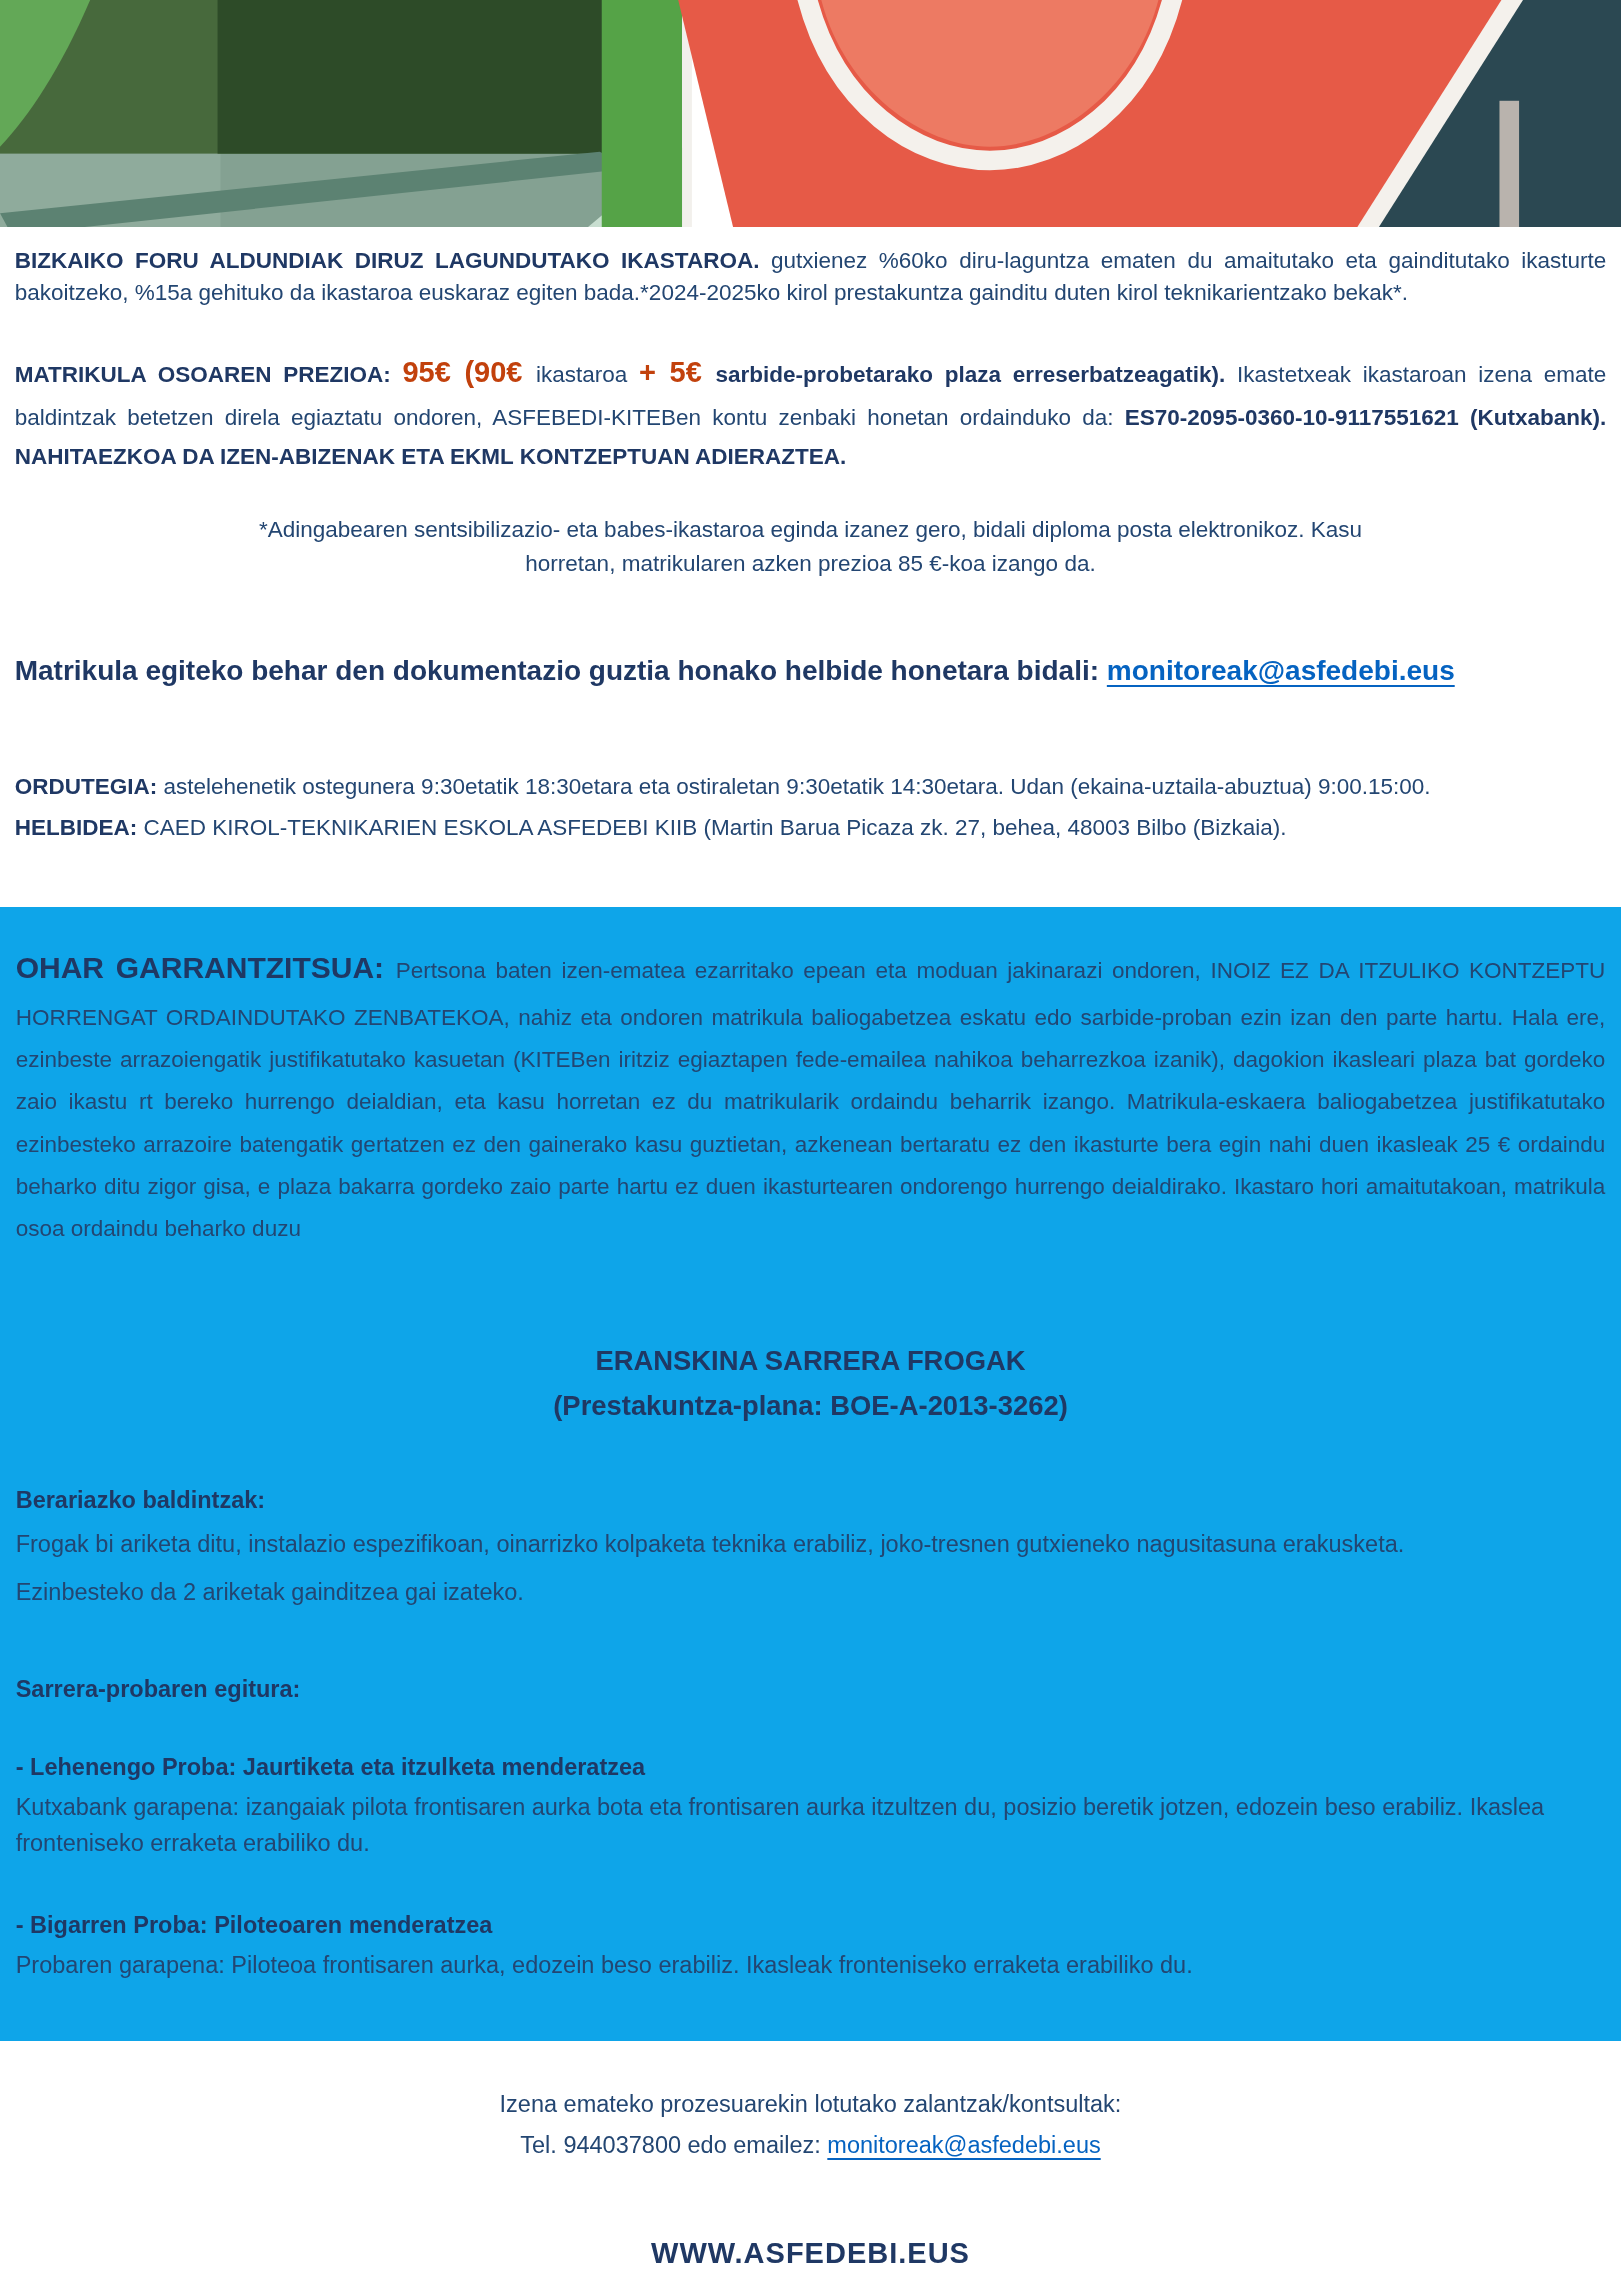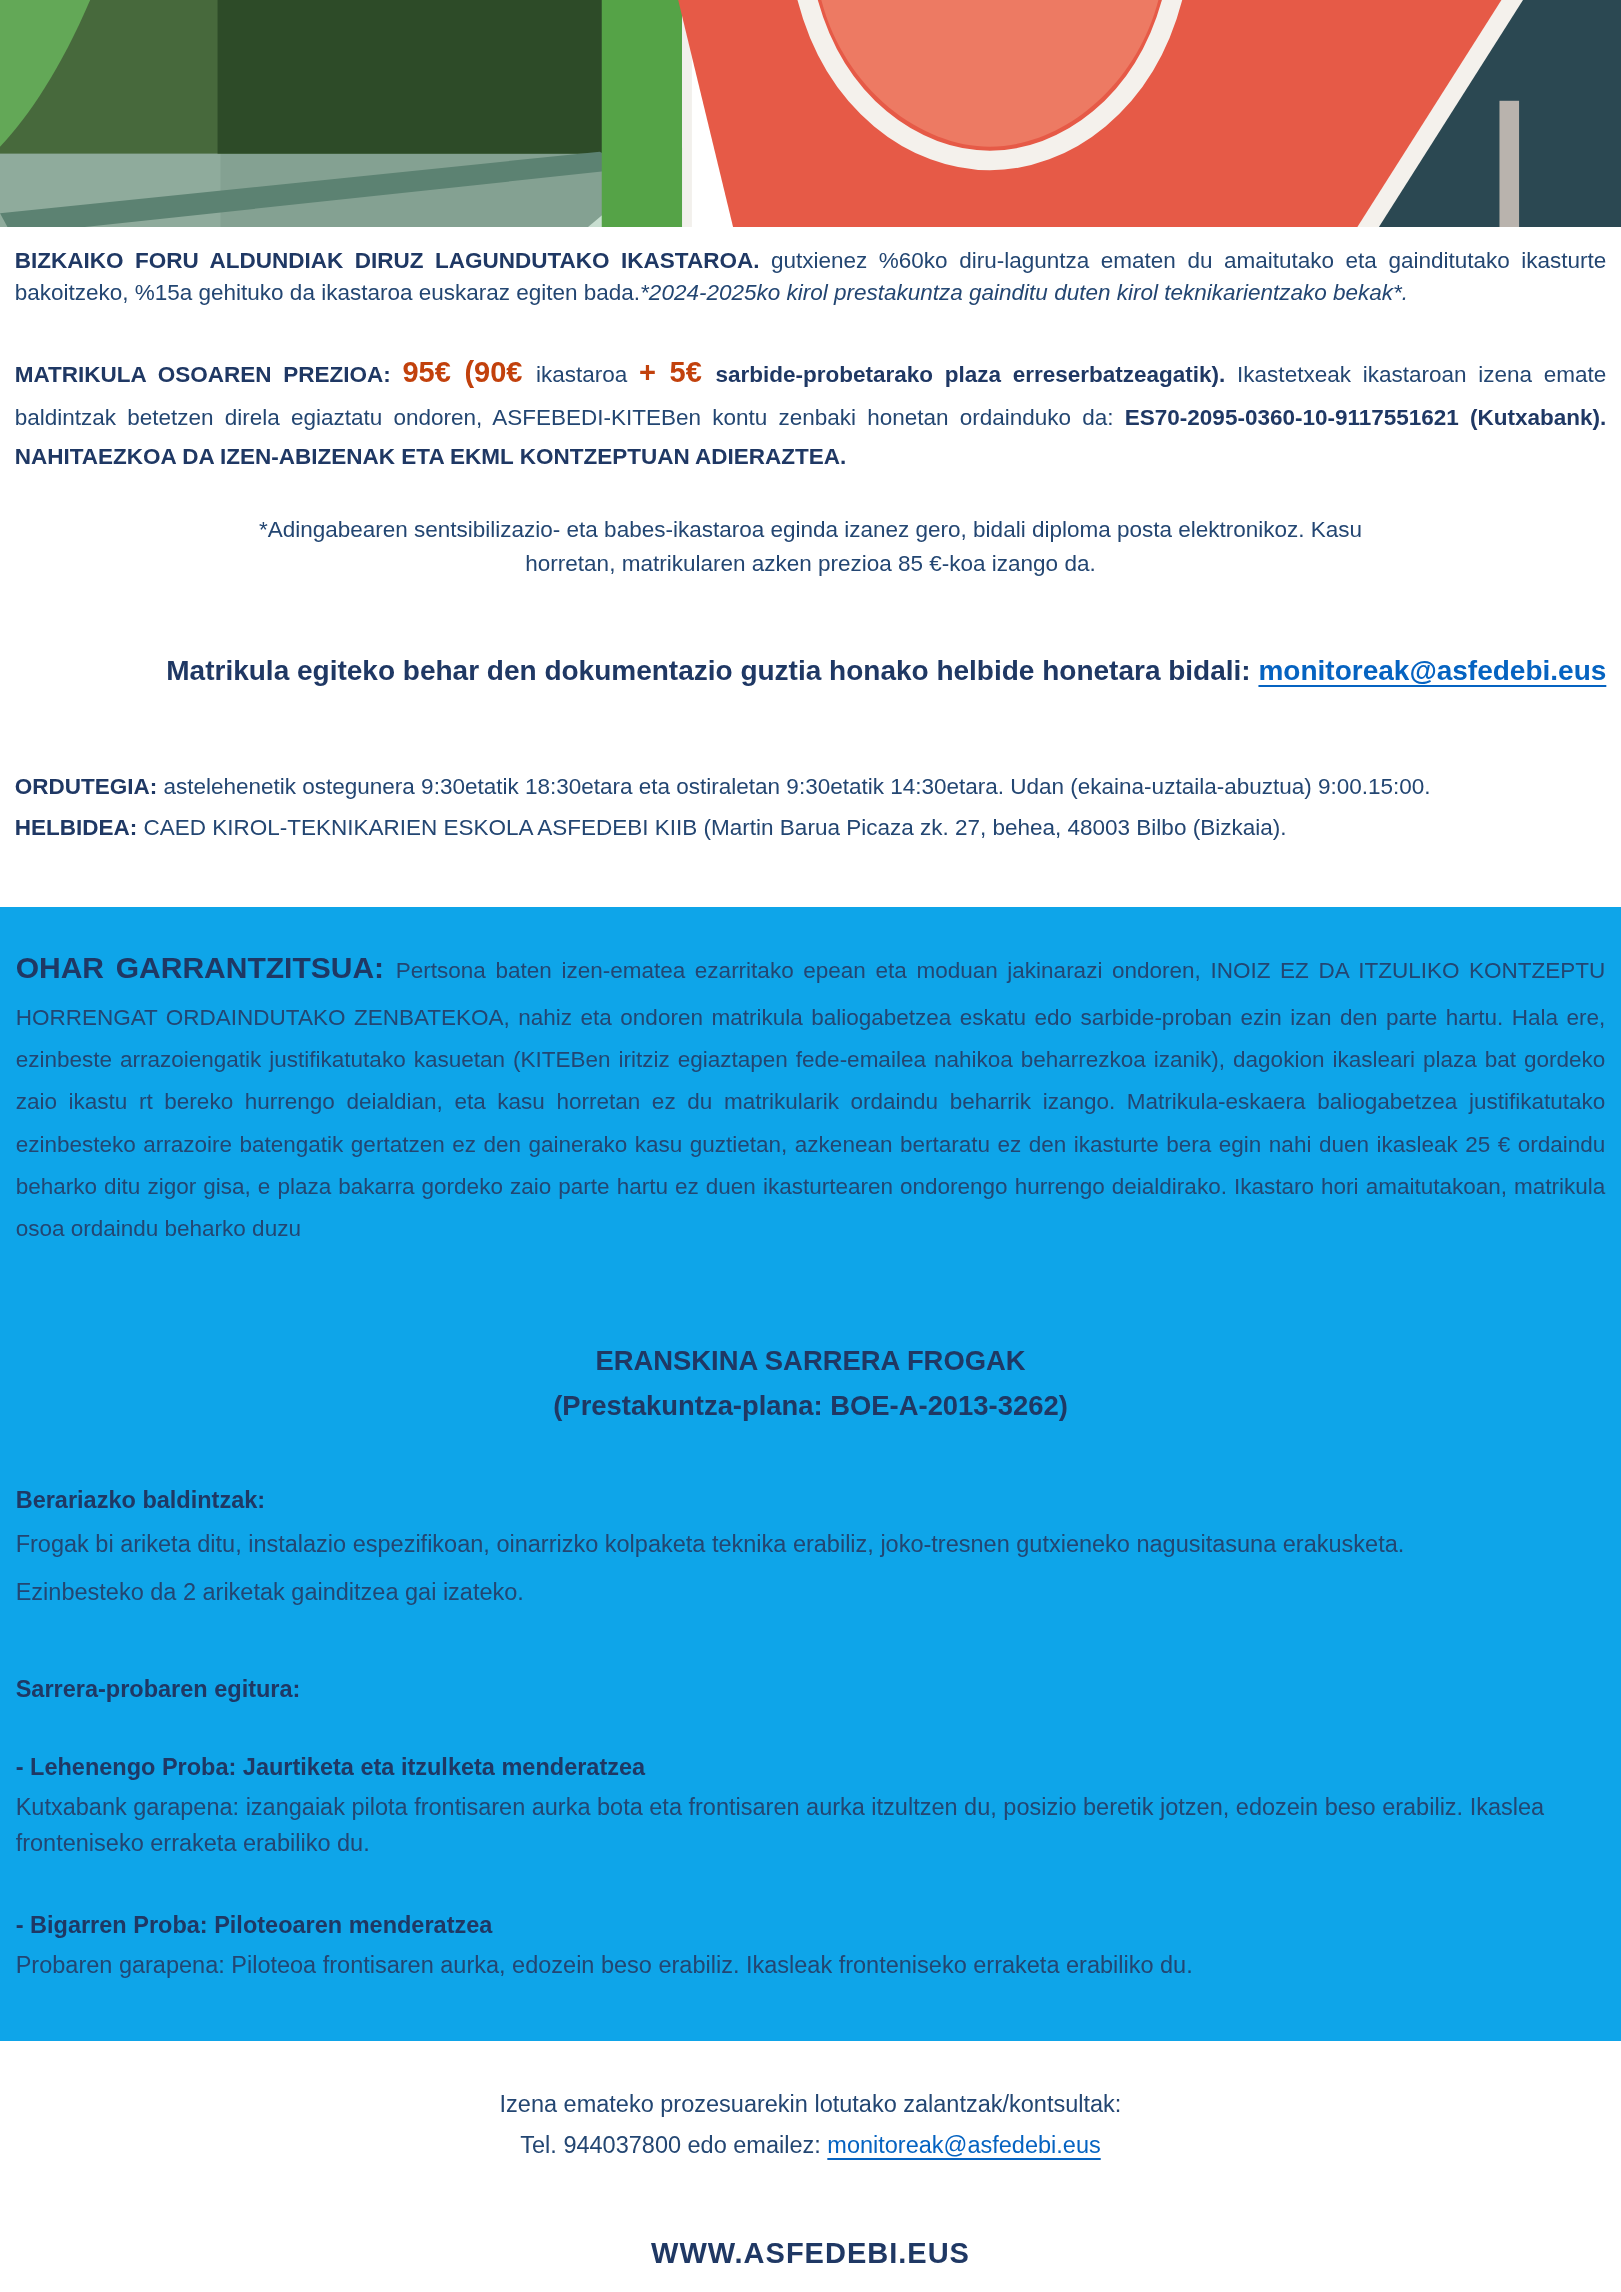--- a/index.html
+++ b/index.html
@@ -13,21 +13,21 @@
   }
   svg { display: block; }
 
   
   .header-art svg, .footer-art svg { width: 1621px; }
 
   
   .content { padding: 0; }
   p { margin: 0; }
   .bold   { font-weight: bold; color: #1f3864; }
-  .italic { font-style: italic; }
+  .italic { }
 
   .intro {
     margin: 17.6px 14.7px 0;
     font-size: 22.5px;
     line-height: 1.42;
     text-align: justify;
   }
   .price {
     margin: 39px 14.7px 0;
     font-size: 22.5px;
@@ -40,21 +40,21 @@
     max-width: 1108px;
     font-size: 22.5px;
     line-height: 1.52;
     text-align: center;
   }
   .send-docs {
     margin: 73px 14.7px 0;
     font-size: 28px;
     font-weight: bold;
     color: #1f3864;
-    text-align: right;
+    text-align: left;
   }
   a.email-link {
     color: #0563c1;
     text-decoration: underline;
     text-underline-offset: 4.9px;
     font-weight: inherit;
   }
   .info {
     margin: 80px 14.7px 0;
     font-size: 22.5px;

